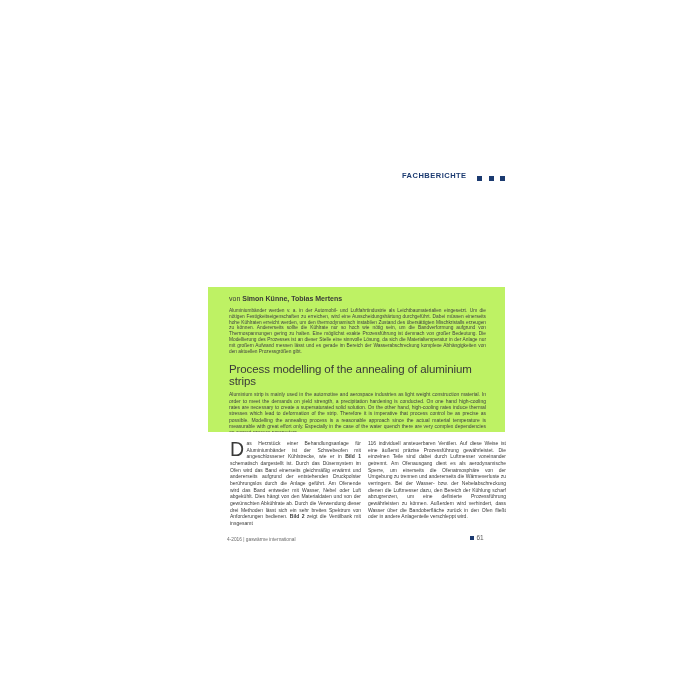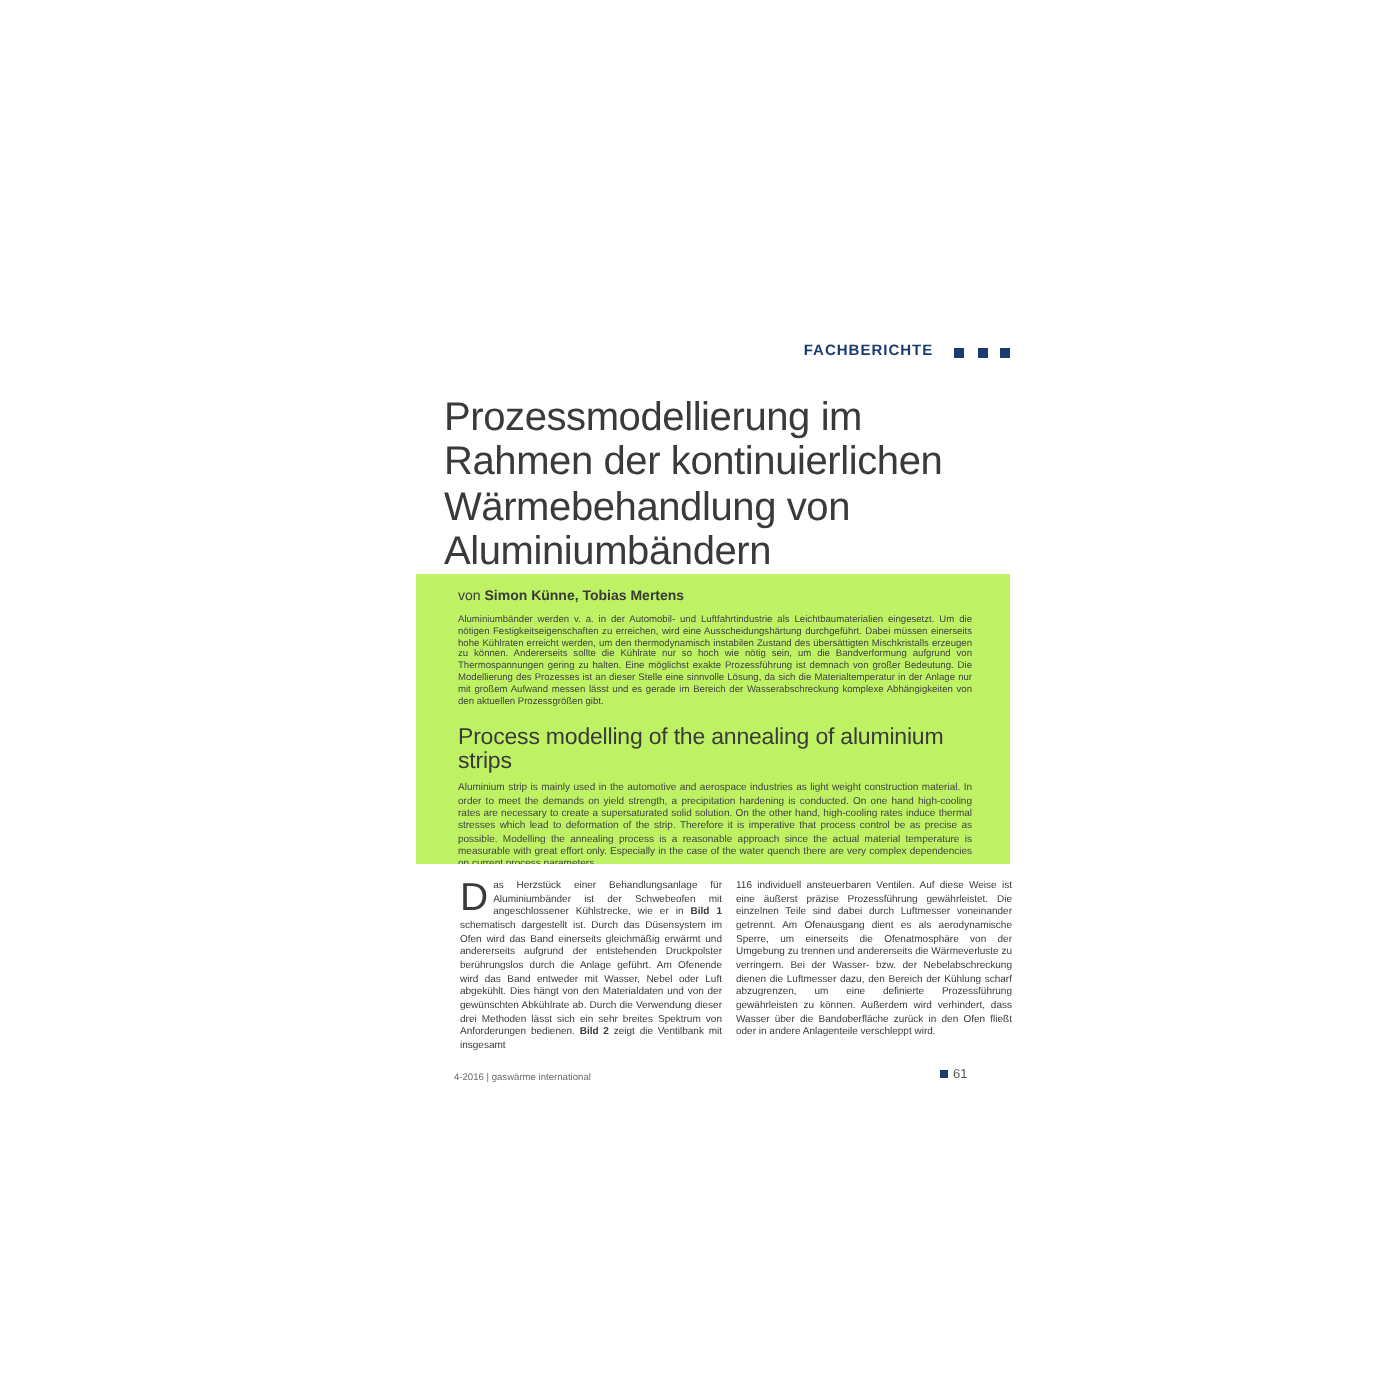--- a/index.html
+++ b/index.html
@@ -47,26 +47,20 @@
 
   <div class="page-header">
     <span class="section-label">FACHBERICHTE</span>
     <span class="squares">
       <i></i>
       <i></i>
       <i></i>
     </span>
   </div>
 
-  <h1 class="article-title">
-    <span>Prozessmodellierung im</span>
-    <span>Rahmen der kontinuierlichen</span>
-    <span>Wärmebehandlung von</span>
-    <span>Aluminiumbändern</span>
-  </h1>
 
   <div class="abstract-box">
     <p class="byline"><span>von </span><b>Simon Künne, Tobias Mertens</b></p>
     <p class="abstract-de">Aluminiumbänder werden v. a. in der Automobil- und Luftfahrtindustrie als Leichtbaumaterialien eingesetzt. Um die nötigen Festigkeitseigenschaften zu erreichen, wird eine Ausscheidungshärtung durchgeführt. Dabei müssen einerseits hohe Kühlraten erreicht werden, um den thermodynamisch instabilen Zustand des übersättigten Mischkristalls erzeugen zu können. Andererseits sollte die Kühlrate nur so hoch wie nötig sein, um die Bandverformung aufgrund von Thermospannungen gering zu halten. Eine möglichst exakte Prozessführung ist demnach von großer Bedeutung. Die Modellierung des Prozesses ist an dieser Stelle eine sinnvolle Lösung, da sich die Materialtemperatur in der Anlage nur mit großem Aufwand messen lässt und es gerade im Bereich der Wasserabschreckung komplexe Abhängigkeiten von den aktuellen Prozessgrößen gibt.</p>
     <h2 class="en-heading">Process modelling of the annealing of aluminium strips</h2>
     <p class="abstract-en">Aluminium strip is mainly used in the automotive and aerospace industries as light weight construction material. In order to meet the demands on yield strength, a precipitation hardening is conducted. On one hand high-cooling rates are necessary to create a supersaturated solid solution. On the other hand, high-cooling rates induce thermal stresses which lead to deformation of the strip. Therefore it is imperative that process control be as precise as possible. Modelling the annealing process is a reasonable approach since the actual material temperature is measurable with great effort only. Especially in the case of the water quench there are very complex dependencies on current process parameters.</p>
   </div>
 
   <div class="columns">
     <div class="col col-left">

